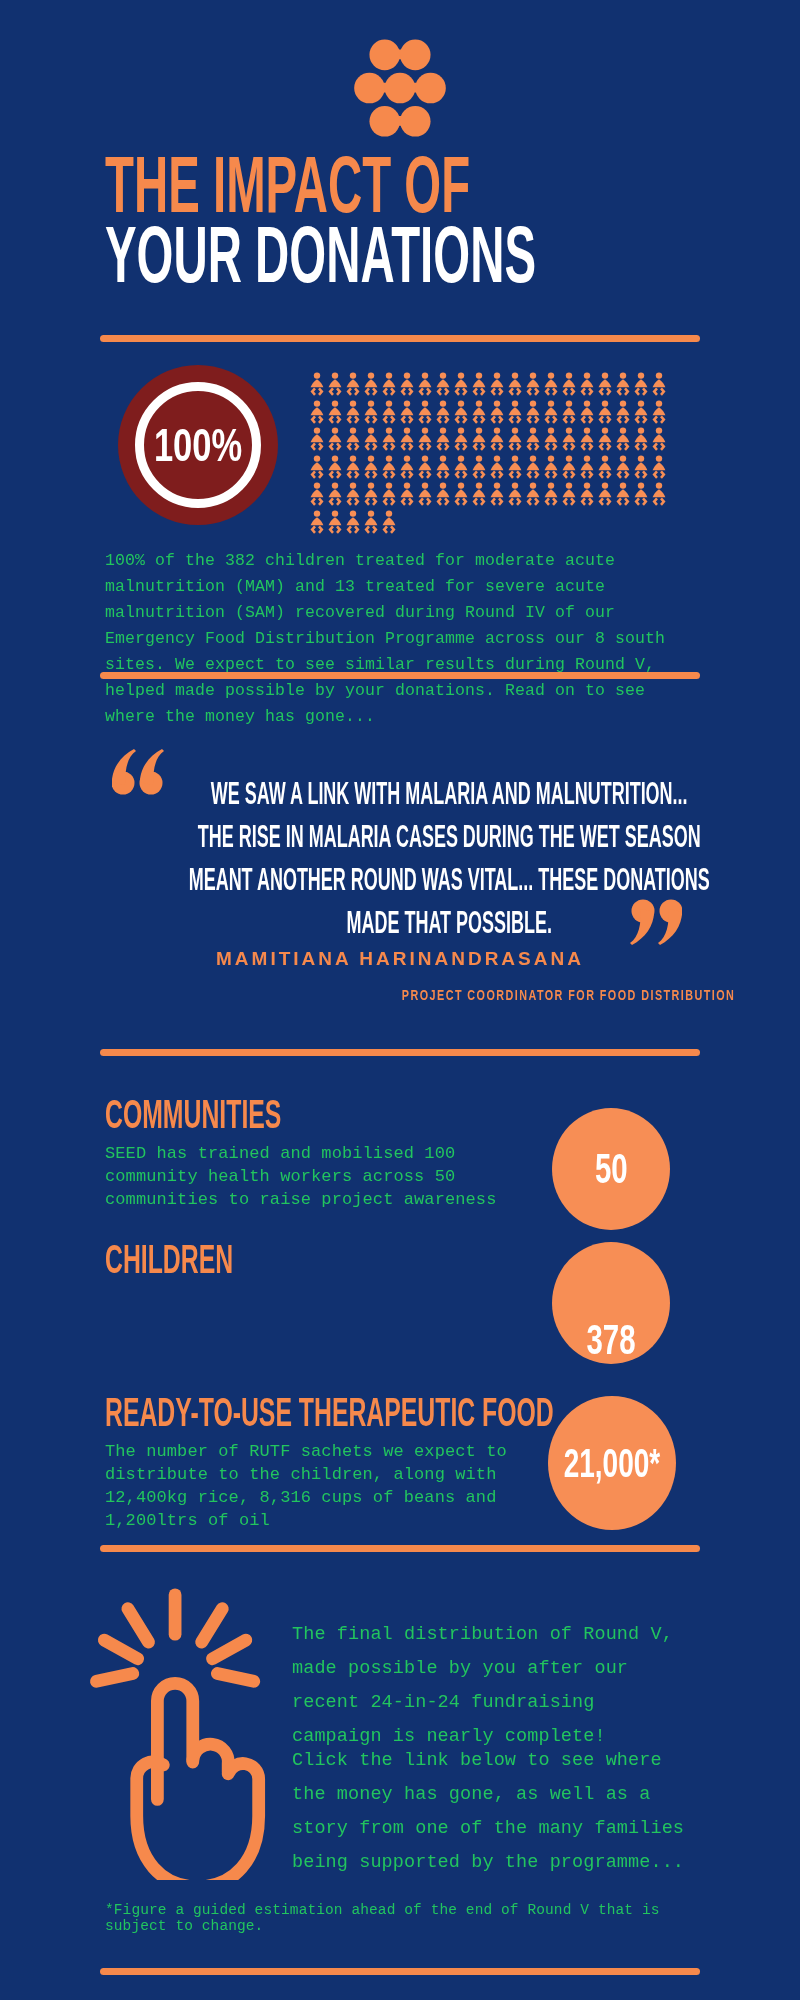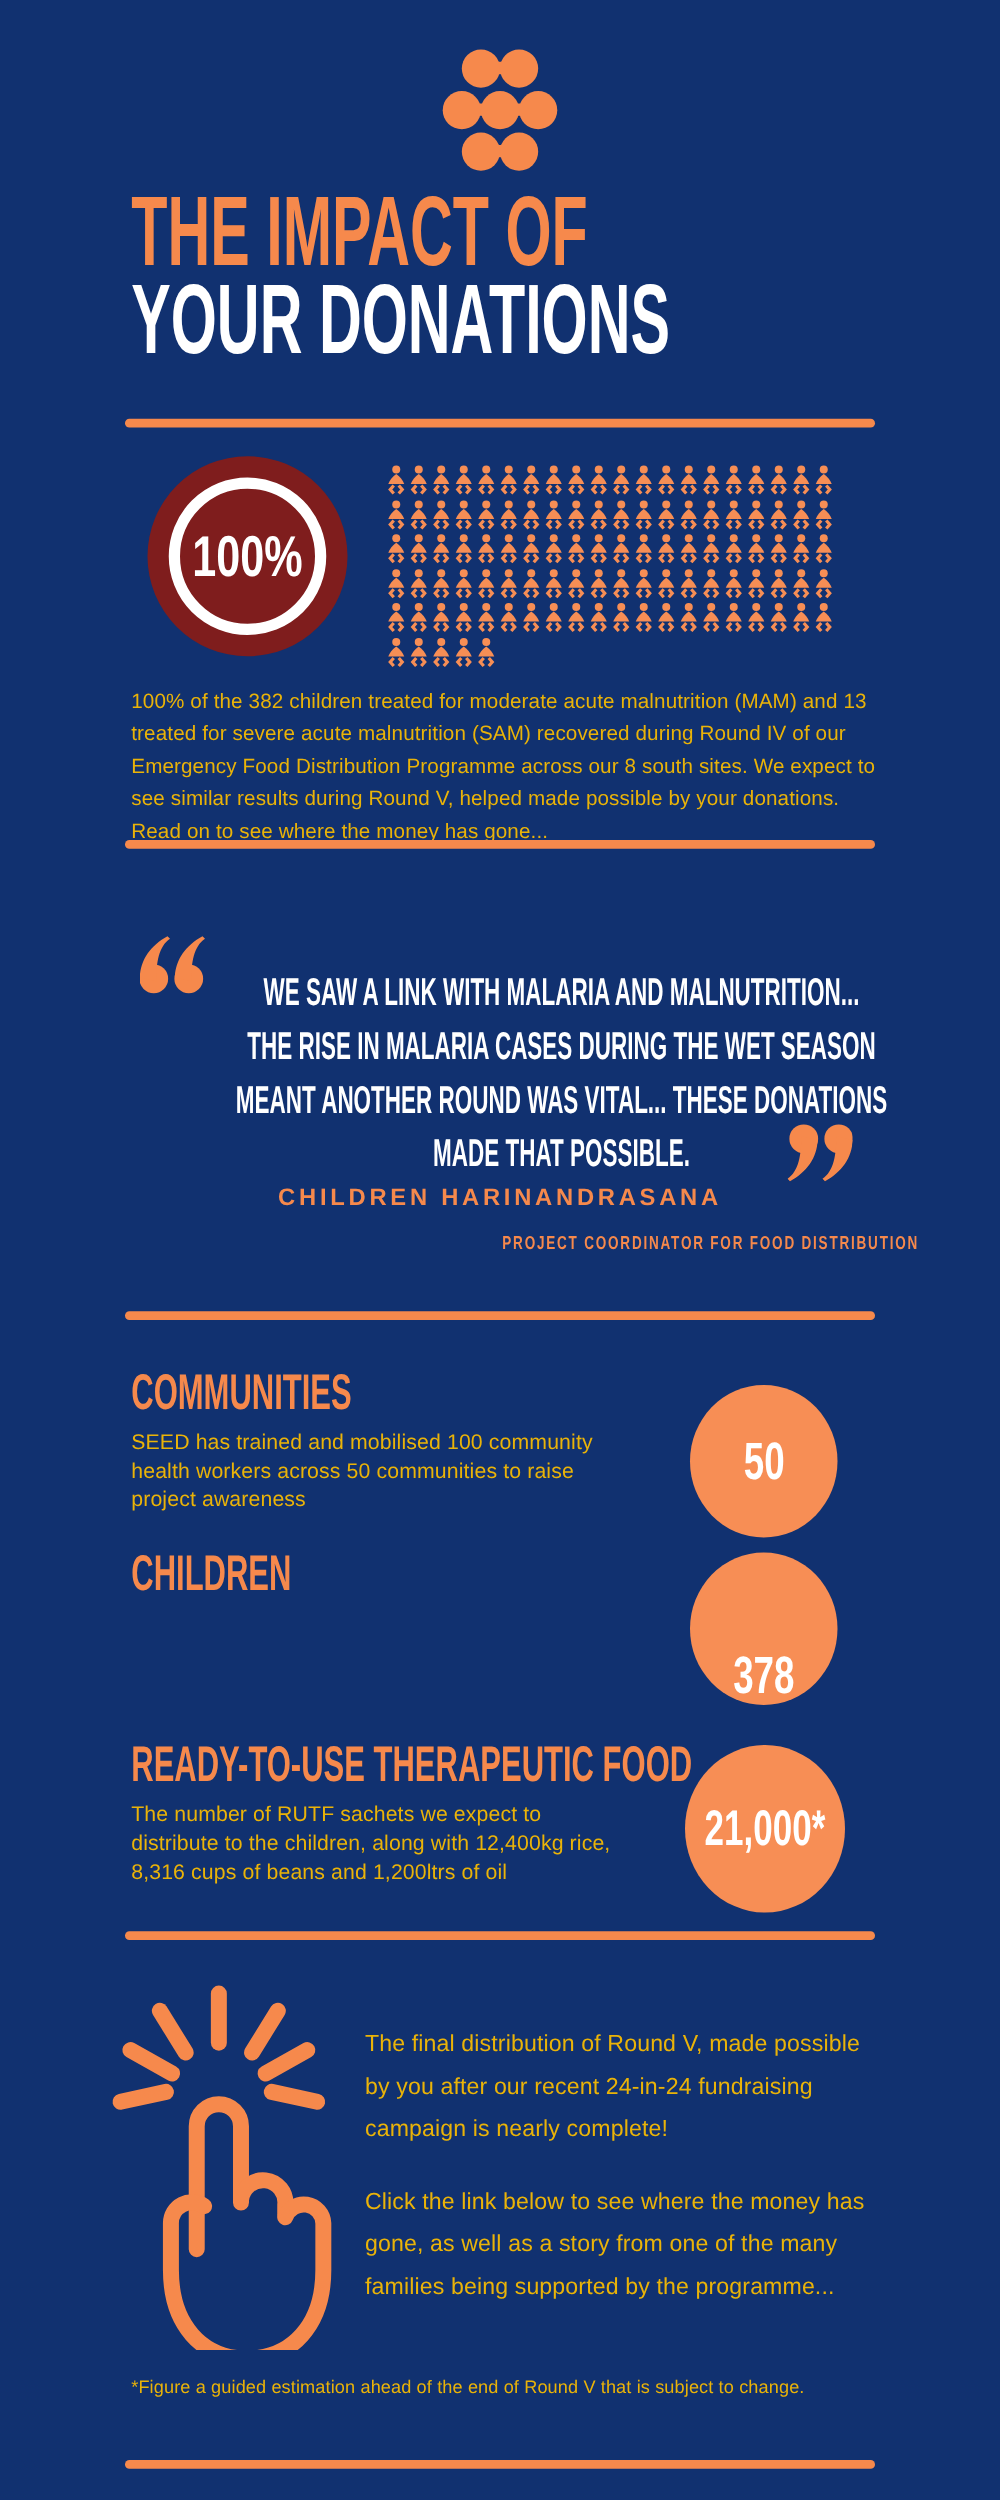--- a/index.html
+++ b/index.html
@@ -1,20 +1,20 @@
 <!DOCTYPE html>
 <html><head>
 <meta charset="utf-8">
 <style>
   html,body{margin:0;padding:0;}
   body{font-family:"Liberation Sans",sans-serif;}
   .page{position:relative;width:800px;height:2000px;background:#113170;overflow:hidden;}
   .abs{position:absolute;}
   .orange{color:#F6894C;}
-  .cream{color:#eab308;}
+  .cream{color:#22c55e;font-family:Liberation Mono, monospace;}
   .white{color:#FFFFFF;}
   .divider{position:absolute;left:100px;width:600px;height:7px;border-radius:4px;background:#F6894C;}
   .cond{font-weight:700;letter-spacing:0px;}
   .title-line{font-size:79px;line-height:70px;transform:scaleX(0.60);transform-origin:left top;white-space:nowrap;}
   .big-circle{position:absolute;left:118px;top:365px;width:160px;height:160px;border-radius:50%;background:#7f1d1d;}
   .big-circle .ring{position:absolute;left:17px;top:17px;width:108px;height:108px;border:9px solid #fff;border-radius:50%;}
   .big-circle .pct{position:absolute;left:0;top:0;width:100%;height:100%;display:flex;align-items:center;justify-content:center;font-weight:700;font-size:46px;color:#fff;transform:scaleX(0.75);}
   .icon-grid{position:absolute;left:309px;top:372px;width:362px;display:flex;flex-wrap:wrap;}
   .icon-grid svg{display:block;margin:0 2px 3.5px 0;}
   .para{font-size:16.5px;line-height:26px;letter-spacing:0.1px;}
@@ -826,21 +826,21 @@
 
   <svg class="quote-close" width="52" height="48" viewBox="0 0 52 48">
     <g fill="#F6894C">
       <circle cx="11" cy="35" r="11.5"></circle>
       <path d="M22,1 C9,8 0,20 0,34 L13,37 C13,22 15,9 24,3 Z"></path>
       <circle cx="39" cy="35" r="11.5"></circle>
       <path d="M50,1 C37,8 28,20 28,34 L41,37 C41,22 43,9 52,3 Z"></path>
     </g>
   </svg>
 
-  <div class="attr-name">CHILDREN HARINANDRASANA</div>
+  <div class="attr-name">MAMITIANA HARINANDRASANA</div>
   <div class="attr-role">
     <span>PROJECT COORDINATOR FOR FOOD DISTRIBUTION</span>
   </div>
 
   <div class="divider" style="top:1049px;"></div>
 
   <div class="abs sec-head" style="left:105px;top:1094px;">COMMUNITIES</div>
   <div class="abs sec-body cream" style="left:105px;top:1142px;width:400px;">SEED has trained and mobilised 100 community health workers across 50 communities to raise project awareness</div>
   <div class="stat-circle" style="left:552px;top:1108px;width:118px;height:122px;">
     <div class="stat-num" style="font-size:42px;">50</div>

